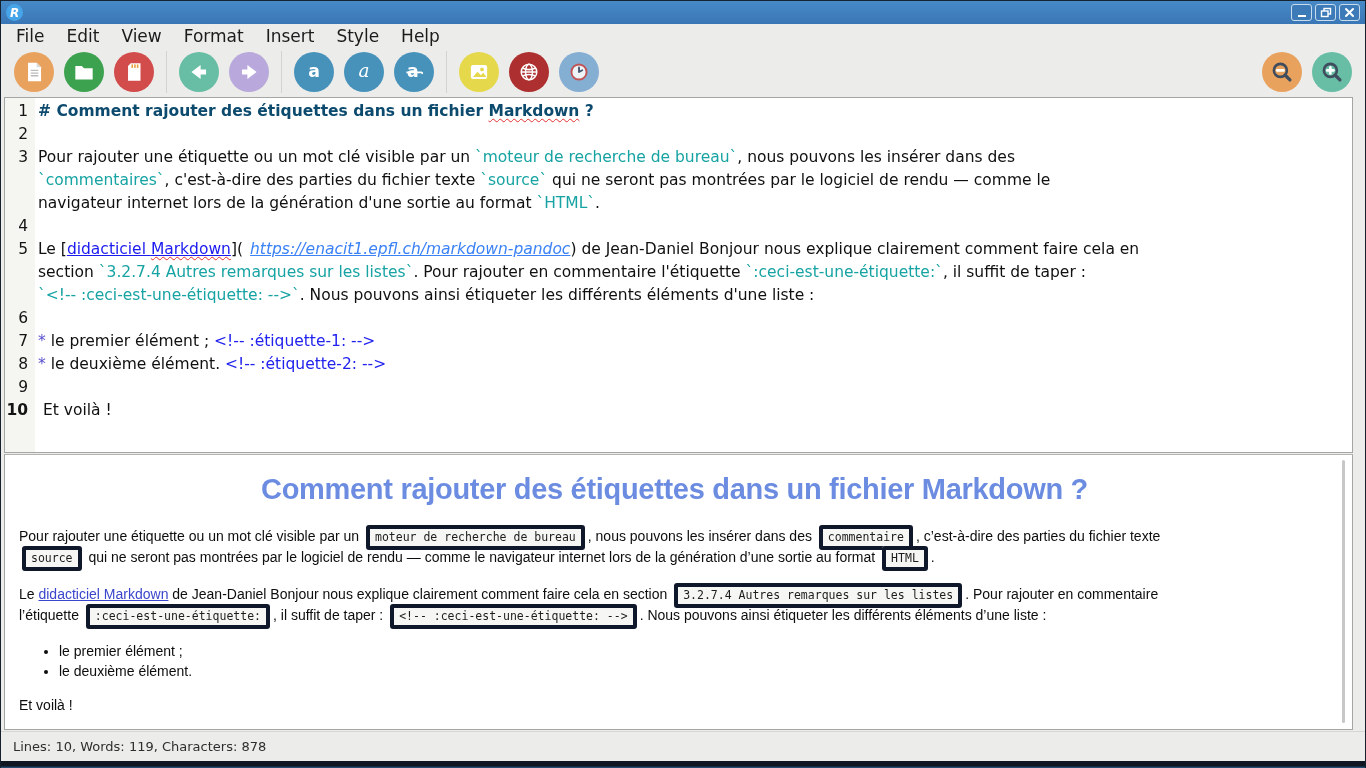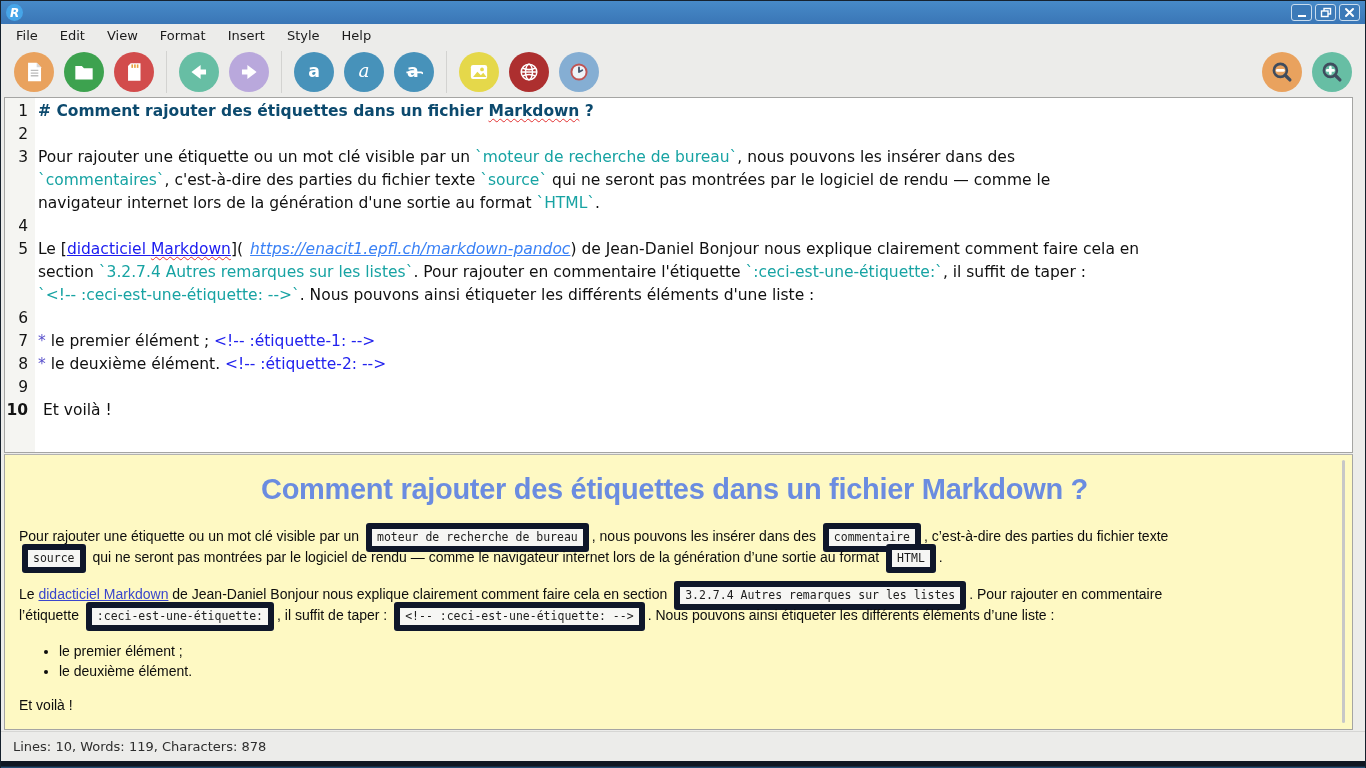--- a/index.html
+++ b/index.html
@@ -25,21 +25,21 @@
   }
   .title-text { color:#fff; font-weight:bold; font-size:13.5px; letter-spacing:.2px; }
   .win-btns { margin-left:auto; display:flex; gap:3px; }
   .win-btn {
     width:21px; height:17px; border:1px solid #c9dcee; border-radius:3px;
     background:#3c7ab8; display:flex; align-items:center; justify-content:center;
   }
   
   .menubar {
     height:23px; background:#ececea; display:flex; align-items:center;
-    padding-left:4px; font-size:13px; color:#1b1b1b;
+    padding-left:4px; font-size:17px; color:#1b1b1b;
   }
   .menu-item { padding:3px 11px; }
   
   .toolbar { height:50px; background:#ececea; display:flex; align-items:center; padding:0 8px; }
   .tbtn {
     width:40px; height:40px; border-radius:50%; margin:0 5px; flex:none;
     display:flex; align-items:center; justify-content:center;
   }
   .tsep { width:1px; height:42px; background:#d3d3d1; margin:0 7px; flex:none; }
   .tspacer { flex:1; }
@@ -65,33 +65,33 @@
   .lc { flex:1; white-space:pre-wrap; padding-left:3px; padding-right:10px; }
   .h   { color:#0c4a6e; font-weight:bold; }
   .cd  { color:#17a3a3; }
   .lk  { color:#1b1bf0; text-decoration:underline; }
   .url { font-style:italic; text-decoration:underline; color:#3b82f6;margin-left:7px; }
   .ast { color:#5a52cc; }
   .cm  { color:#2222ee; }
   .sp  { text-decoration-line:underline; text-decoration-style:wavy; text-decoration-color:#e23030; text-decoration-thickness:1px; text-underline-offset:2px; }
   
   .preview {
-    background:#fef9c3; border:1px solid #a5a5a3; border-top:1px solid #b2b2b0;
+    background:#ffffff; border:1px solid #a5a5a3; border-top:1px solid #b2b2b0;
     margin-top:1px; height:276px; position:relative; overflow:hidden;
     padding:2px 22px 0 14px;
     font-family:"Liberation Sans", sans-serif;
   }
   .pv-h {
     text-align:center; color:#6b8ce0; font-size:29px; font-weight:bold;
     margin:16px 0 20px; font-family:"Liberation Sans", sans-serif; letter-spacing:-.3px;
   }
   .pv-p { font-size:14px; line-height:20px; color:#0d0d0d; white-space:pre-wrap; margin:0 0 16px; }
   .chip {
     font-family:"DejaVu Sans Mono", monospace; font-size:11.5px; color:#1d1d1d;
-    background:#f6f6f4; border:6px solid #0f172a; border-radius:3px;
+    background:#f6f6f4; border:4px solid #0f172a; border-radius:3px;
     padding:1px 5px 2px; margin:0 3px; white-space:pre;
   }
   .pv-link { color:#3a46cc; text-decoration:underline; }
   .pv-list { margin:0 0 16px 26px; padding-left:14px; font-size:14px; line-height:19px; color:#0d0d0d; }
   .pv-list li { margin:1px 0; }
   .pv-outro { font-size:14px; color:#0d0d0d; margin:14px 0 0; }
   .pv-scroll { position:absolute; right:7px; top:5px; width:3px; height:263px; background:#c7c7c7; border-radius:2px; }
   
   .statusbar {
     height:30px; margin-top:1px; background:#ececea; border-top:1px solid #d6d6d4;

